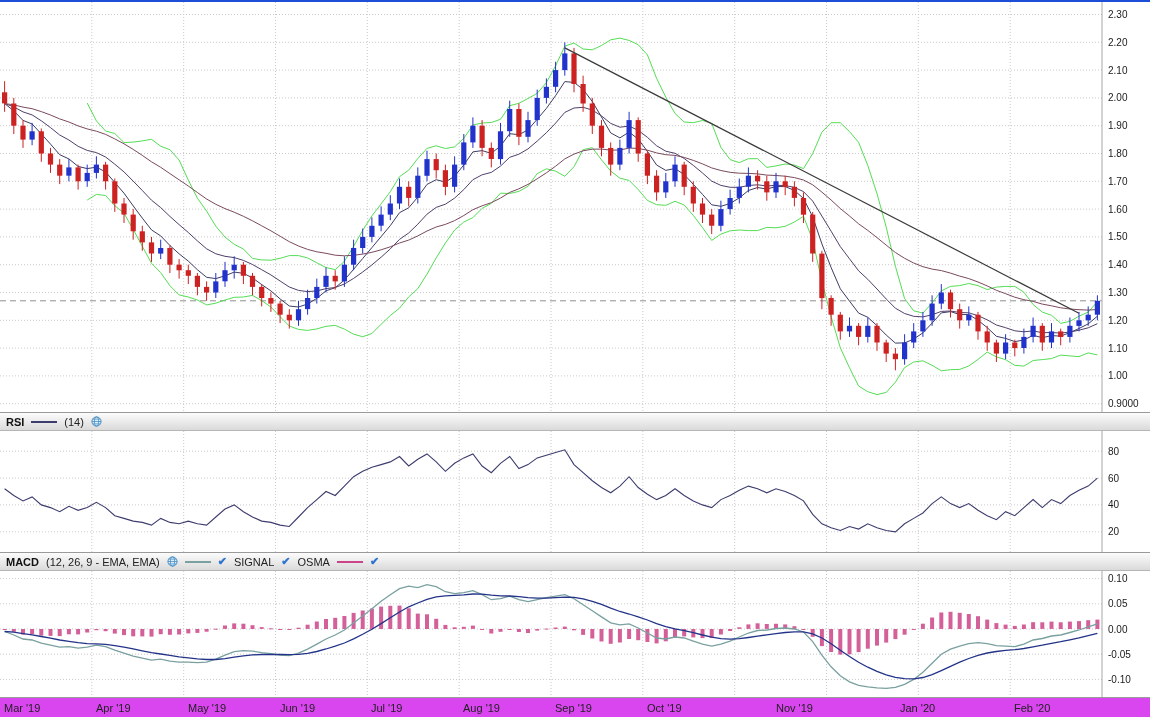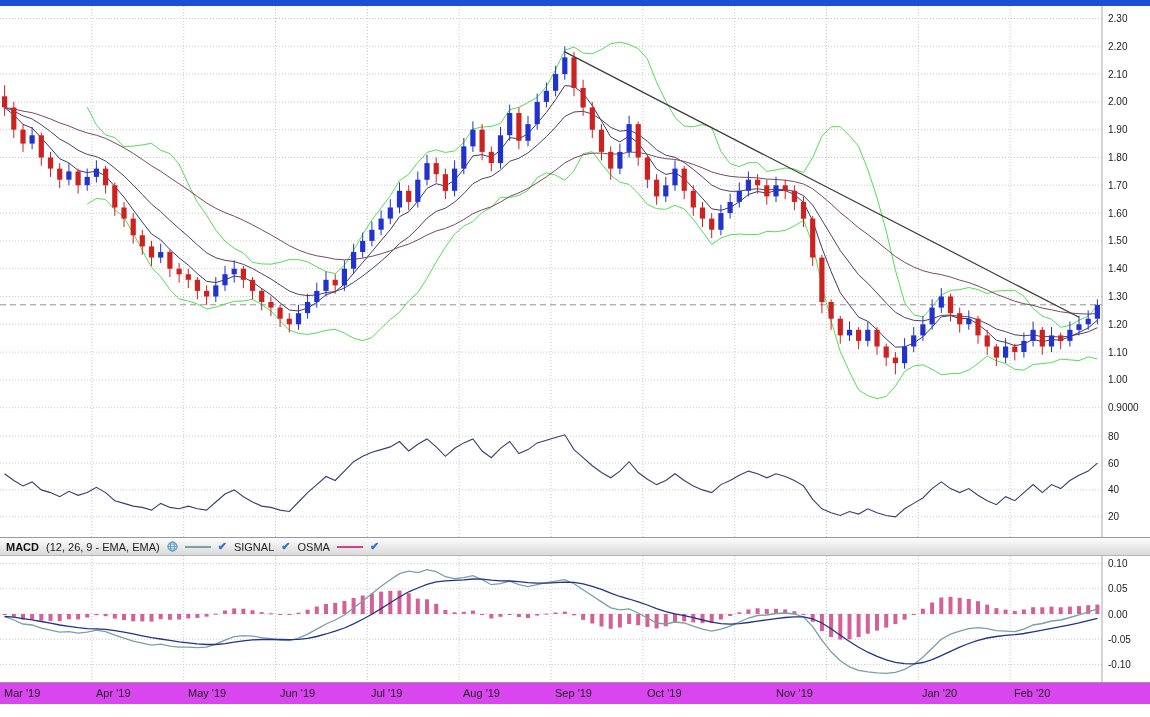--- a/index.html
+++ b/index.html
@@ -1,18 +1,18 @@
 <!DOCTYPE html>
 <html><head>
 <meta charset="utf-8">
 <style>
   *{box-sizing:border-box}
   html,body{margin:0;padding:0;background:#fff}
   body{font-family:"Liberation Sans",sans-serif}
-  .app{width:1150px;height:717px;background:#fff;border-top:6px solid #1d4ed8;overflow:hidden;position:relative}
+  .app{width:1150px;height:717px;background:#fff;border-top:2px solid #1d4ed8;overflow:hidden;position:relative}
   svg{display:block}
   .panel-header{height:19px;display:flex;align-items:center;gap:7px;padding:0 6px;
     background:linear-gradient(#fcfcfc,#dadada);border-top:1px solid #9a9a9a;border-bottom:1px solid #b6b6b6;
     font-size:11px;color:#111}
   .ph-title{font-weight:bold;font-size:11px}
   .ph-params,.ph-label{color:#222}
   .line-sample{display:inline-block;width:26px;height:2px;background:#333}
   .check-icon{color:#2f74d0;font-size:11px;font-weight:bold;line-height:1;cursor:pointer}
   .globe-wrap{display:inline-flex;align-items:center;cursor:pointer}
   text.axt{font-family:"Liberation Sans",sans-serif;font-size:10px;fill:#1a1a1a}
@@ -311,20 +311,32 @@
         <rect x="1076.4" y="318.3" width="5.2" height="5.6" fill="#2233cc"></rect>
         <line x1="1088.2" x2="1088.2" y1="304.4" y2="323.8" stroke="#2233cc"></line>
         <rect x="1085.6" y="312.7" width="5.2" height="5.6" fill="#2233cc"></rect>
         <line x1="1097.4" x2="1097.4" y1="293.3" y2="318.3" stroke="#2233cc"></line>
         <rect x="1094.8" y="298.8" width="5.2" height="13.9" fill="#2233cc"></rect>
       </g>
       <line x1="564.8" y1="45.9" x2="1079.0" y2="311.3" stroke="#3a3a3a" stroke-width="1.2"></line>
       <line x1="1102" x2="1102" y1="0" y2="410" stroke="#a8a8a8"></line>
     </svg>
 
+  <div class="panel-header">
+    <span class="ph-title">RSI</span>
+    <span class="line-sample" style="background: rgb(60, 60, 110);"></span>
+    <span class="ph-params">(14)</span>
+    <span class="globe-wrap">
+      <svg width="11" height="11" viewBox="0 0 12 12">
+          <circle cx="6" cy="6" r="5" fill="#dff0fa" stroke="#3c87c0"></circle>
+          <ellipse cx="6" cy="6" rx="2.3" ry="5" fill="none" stroke="#3c87c0" stroke-width="0.8"></ellipse>
+          <path d="M1 6h10M1.8 3.4h8.4M1.8 8.6h8.4" stroke="#3c87c0" stroke-width="0.8" fill="none"></path>
+        </svg>
+    </span>
+  </div>
   <svg id="rsi-svg" width="1150" height="121">
       <line x1="0" x2="1102" y1="20.2" y2="20.2" stroke="#c9c9c9" stroke-dasharray="1,2"></line>
       <text x="1108" y="23.7" class="axt">80</text>
       <line x1="0" x2="1102" y1="47.1" y2="47.1" stroke="#c9c9c9" stroke-dasharray="1,2"></line>
       <text x="1108" y="50.6" class="axt">60</text>
       <line x1="0" x2="1102" y1="73.9" y2="73.9" stroke="#c9c9c9" stroke-dasharray="1,2"></line>
       <text x="1108" y="77.4" class="axt">40</text>
       <line x1="0" x2="1102" y1="100.8" y2="100.8" stroke="#c9c9c9" stroke-dasharray="1,2"></line>
       <text x="1108" y="104.3" class="axt">20</text>
       <line x1="91.8" x2="91.8" y1="0" y2="121" stroke="#c9c9c9" stroke-dasharray="1,2"></line>
@@ -513,17 +525,17 @@
       <span class="xlbl" style="left: 4px;">Mar '19</span>
       <span class="xlbl" style="left: 96px;">Apr '19</span>
       <span class="xlbl" style="left: 188px;">May '19</span>
       <span class="xlbl" style="left: 280px;">Jun '19</span>
       <span class="xlbl" style="left: 371px;">Jul '19</span>
       <span class="xlbl" style="left: 463px;">Aug '19</span>
       <span class="xlbl" style="left: 555px;">Sep '19</span>
       <span class="xlbl" style="left: 647px;">Oct '19</span>
       <span class="xlbl" style="left: 739px; padding-left: 37px;">Nov '19</span>
       <span class="xlbl" style="left: 831px; margin-top: 32px;">Dec '19</span>
-      <span class="xlbl" style="left: 922px;">Jan '20</span>
+      <span class="xlbl" style="left: 900px;">Jan '20</span>
       <span class="xlbl" style="left: 1014px; text-align: center;">Feb '20</span>
     </div>
 
 </div>
 
 </body></html>

